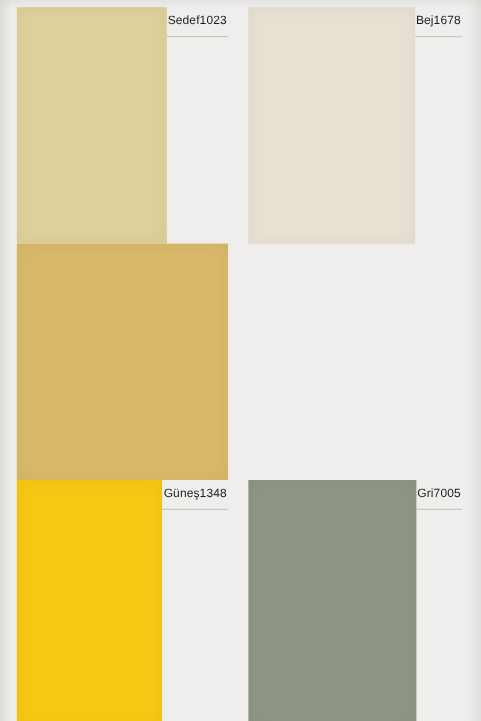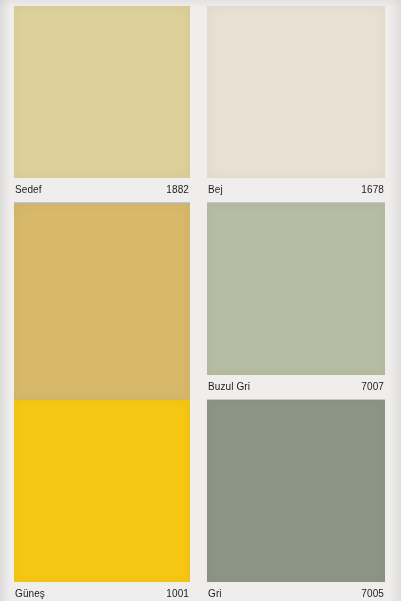--- a/index.html
+++ b/index.html
@@ -34,21 +34,21 @@
     height: 601px;
     display: grid;
     grid-template-columns: 190px 17px 194px;
     grid-template-rows: 197px 197px 207px;
     padding: 6px 0 0 0;
     box-sizing: border-box;
   }
 
   .cell {
     display: flex;
-    flex-direction: column;
+    flex-direction: row;
     min-width: 0;
   }
   .cell.spacer { background: transparent; }
 
   .col-left  { grid-column: 1; padding-left: 14px; box-sizing: border-box; }
   .col-right { grid-column: 3; padding-right: 16px; box-sizing: border-box; }
 
   .swatch {
     flex: 1 1 auto;
     width: 100%;
@@ -79,49 +79,42 @@
 <body style="background: rgb(239, 238, 236);">
 
 <div class="paper"></div>
 
 <div class="grid">
 
   <div class="cell col-left">
     <div class="swatch" style="background-color: rgb(221, 208, 154);"></div>
     <div class="caption">
       <span class="name">Sedef</span>
-      <span class="code">1882</span>
+      <span class="code">1023</span>
     </div>
   </div>
   <div class="cell spacer"></div>
   <div class="cell col-right">
     <div class="swatch" style="background-color: rgb(232, 224, 210);"></div>
     <div class="caption">
       <span class="name">Bej</span>
       <span class="code">1678</span>
     </div>
   </div>
 
   <div class="cell col-left">
     <div class="swatch" style="background-color: rgb(216, 185, 106);"></div>
   </div>
   <div class="cell spacer"></div>
-  <div class="cell col-right">
-    <div class="swatch" style="background-color: rgb(183, 188, 164);"></div>
-    <div class="caption">
-      <span class="name">Buzul Gri</span>
-      <span class="code">7007</span>
-    </div>
-  </div>
 
   <div class="cell col-left">
     <div class="swatch" style="background-color: rgb(246, 199, 19);"></div>
     <div class="caption">
       <span class="name">Güneş</span>
-      <span class="code">1001</span>
+      <span class="code">1348</span>
     </div>
   </div>
   <div class="cell spacer"></div>
   <div class="cell col-right">
     <div class="swatch" style="background-color: rgb(141, 150, 134);"></div>
     <div class="caption">
       <span class="name">Gri</span>
       <span class="code">7005</span>
     </div>
   </div>

